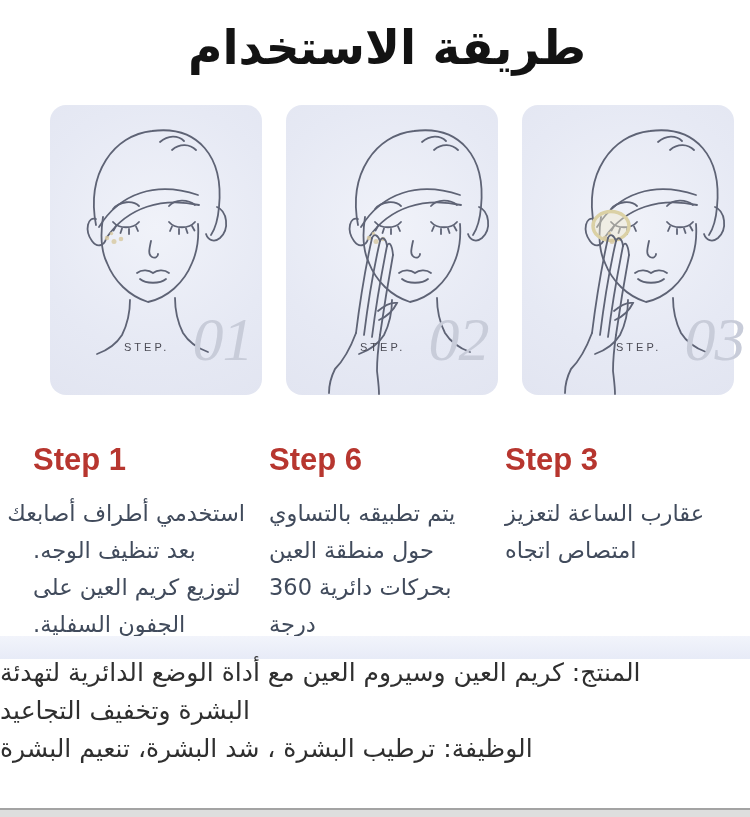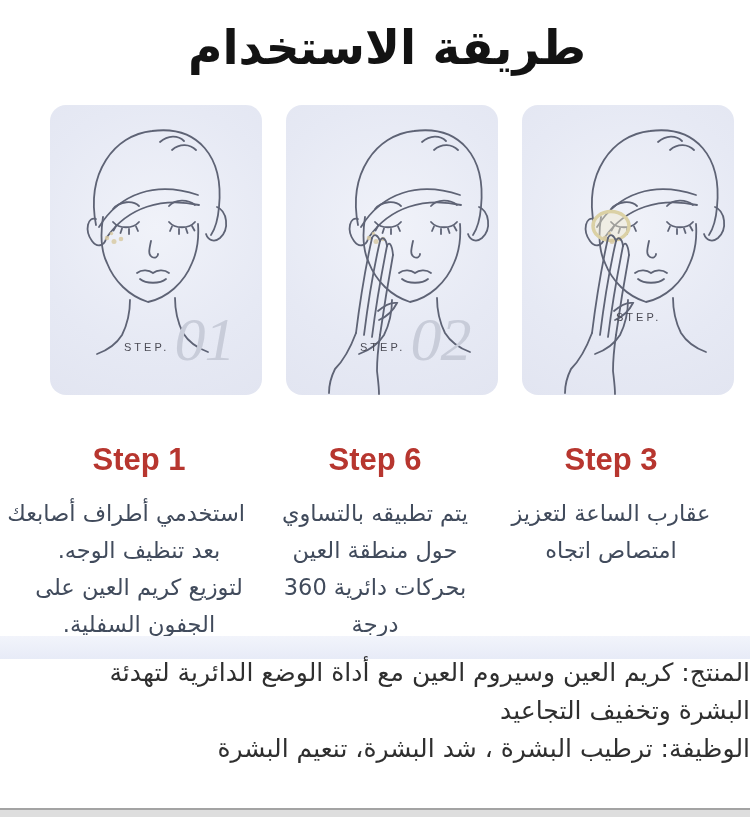--- a/index.html
+++ b/index.html
@@ -34,49 +34,49 @@
     display:flex; align-items:flex-end;
   }
   .step-card.tag-right .step-tag { left:94px; }
   .step-word {
     font-family:"Liberation Sans", sans-serif;
     font-size:11px; letter-spacing:3px; color:#4b4b55;
     margin:0 5px 15px 0;
   }
   .step-num {
     font-family:"Liberation Serif", serif; font-style:italic;
-    font-size:62px; line-height:0.92; color:#c8ccd9; letter-spacing:-1px;
+    font-size:62px; line-height:0.92; color:#c8ccd9; letter-spacing:-1px;margin-left:18px;
   }
 
   
   .descs-row {
     position:absolute; top:442px; left:33px; width:684px;
     display:flex; gap:24px;
   }
-  .desc-col { width:212px; text-align:center; }
+  .desc-col { width:212px; text-align:left; }
   .step-heading {
     margin:0 0 17px 0;
     font-family:"Liberation Sans", sans-serif;
     font-size:31px; font-weight:bold; color:#b7362f;
   }
   .desc-line {
     direction:rtl; white-space:nowrap;
     font-size:22.5px; line-height:37px; color:#414b5c;
   }
 
   
   .section-band {
     position:absolute; top:636px; left:0; width:750px; height:23px;
     background:linear-gradient(#f2f4fb, #e7ebf7);
   }
 
   
   .product-info {
     position:absolute; top:654px; left:0; width:750px;
-    text-align:right;
+    text-align:left;
   }
   .info-line {
     direction:rtl; white-space:nowrap; margin:0;
     font-size:25px; line-height:38px; color:#2f2f2f;
   }
 
   
   .bottom-strip {
     position:absolute; bottom:0; left:0; width:750px; height:7px;
     background:#dedede; border-top:2px solid #a3a3a3;
@@ -182,20 +182,21 @@
       <svg class="illus" viewBox="0 0 212 290">
         <g transform="translate(26,0)">
           <use href="#face"></use>
           <use href="#massage-ring"></use>
           <use href="#cream-dots"></use>
         </g>
         <use href="#hand"></use>
       </svg>
       <div class="step-tag">
         <span class="step-word">STEP.</span>
+        <span class="step-num">03</span>
       </div>
     </div>
 
   </div>
 
   <div class="descs-row">
 
     <div class="desc-col">
       <h2 class="step-heading">Step 1</h2>
       <div class="desc-line">استخدمي أطراف أصابعك</div>

